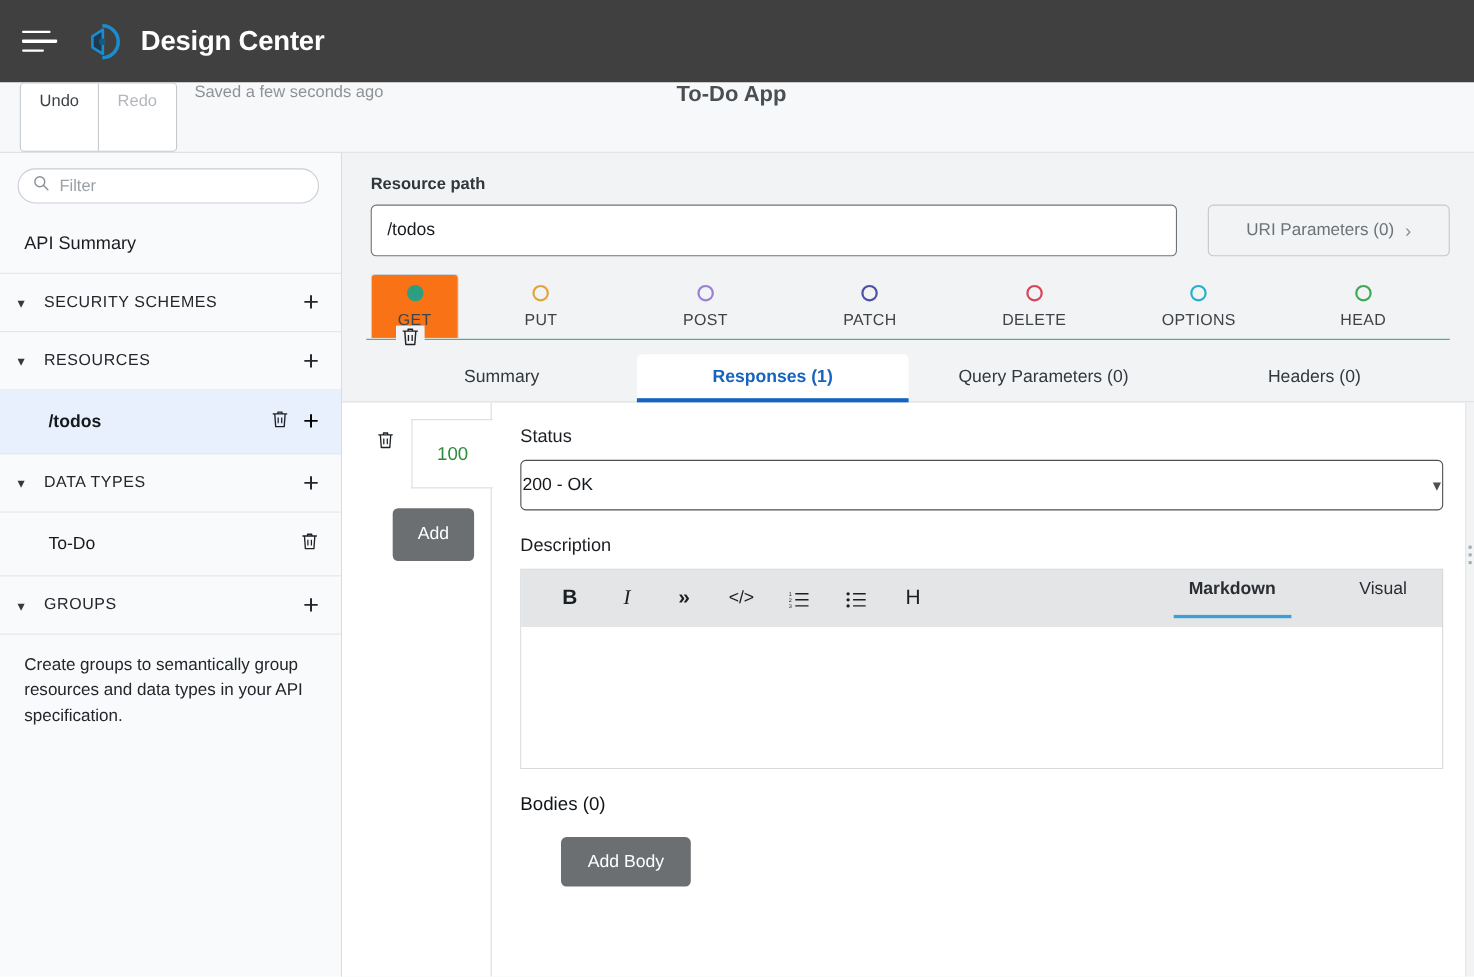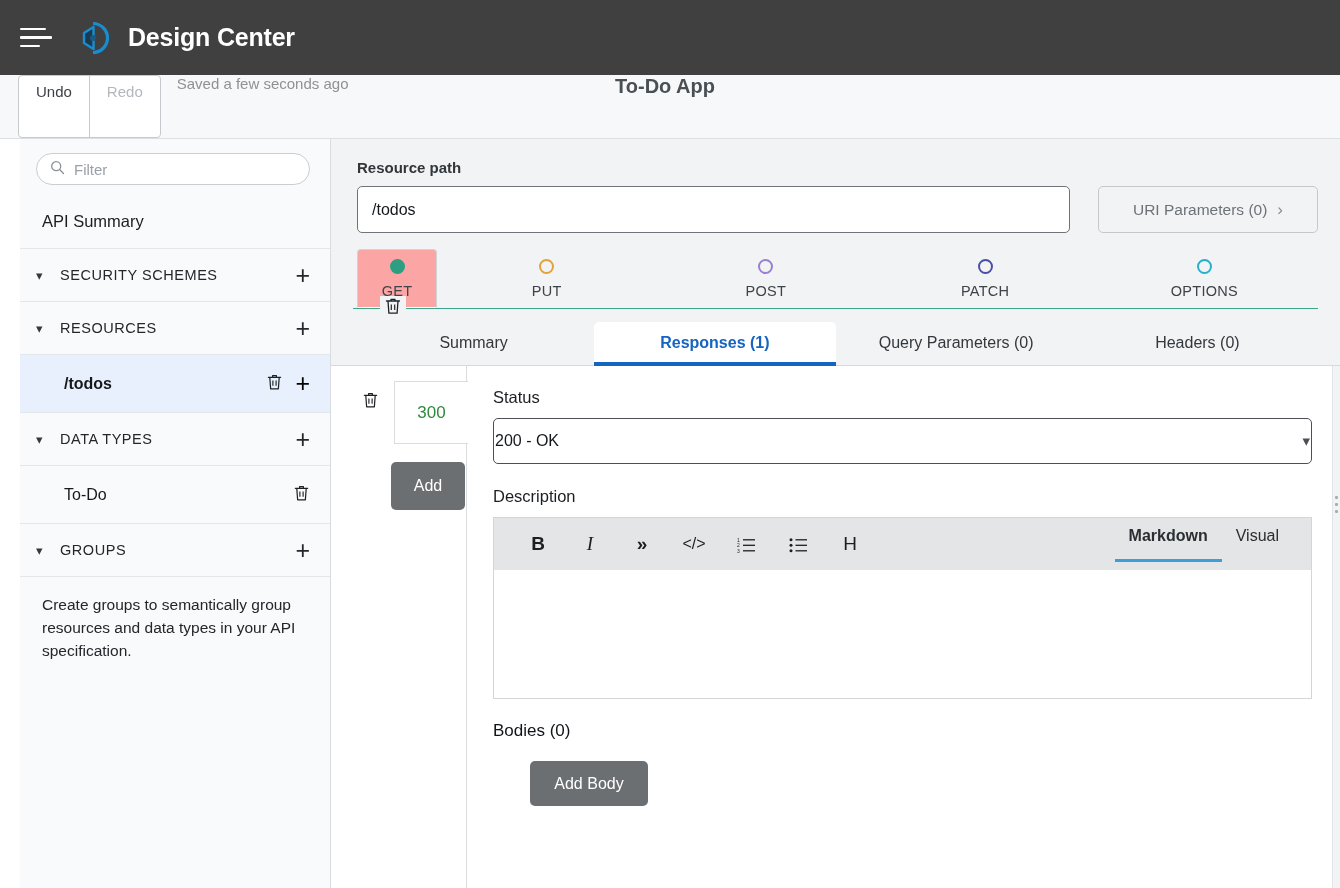--- a/index.html
+++ b/index.html
@@ -31,21 +31,21 @@
   .undo-redo { display: flex; border: 1px solid #c6cace; border-radius: 4px; overflow: hidden;
     background: #ffffff; }
   .undo-redo > div { padding: 7px 17px; font-size: 15px; cursor: pointer; }
   .undo-btn { color: #3c4146; border-right: 1px solid #c6cace; }
   .redo-btn { color: #b4b8bc; }
   .saved-text { margin-left: 16px; color: #8d9297; font-size: 15px; }
   .project-title { position: absolute; left: 0; right: 10px; text-align: center;
     font-size: 20px; font-weight: bold; color: #4a4f54; pointer-events: none; }
 
   
-  .body-wrap { display: flex; height: 749px; margin-left: 20px; }
+  .body-wrap { display: flex; height: 749px; }
 
   
   .sidebar { width: 311px; background: #f9fafb; border-right: 1px solid #d8dce0;
     flex: none; overflow: hidden; }
   .filter-wrap { padding: 14px 20px 12px 16px; }
   .filter-box { display: flex; align-items: center; gap: 9px; height: 32px;
     border: 1px solid #c9ced3; border-radius: 16px; padding: 0 13px; background: #ffffff; }
   .filter-box input { border: none; outline: none; font-size: 15px; color: #2f3438;
     width: 100%; background: transparent; font-family: "Liberation Sans", sans-serif; }
   .filter-box input::placeholder { color: #9aa0a6; }
@@ -83,21 +83,21 @@
     outline: none; font-family: "Liberation Sans", sans-serif; }
   .uri-btn { width: 220px; height: 47px; border: 1px solid #c4c9ce; border-radius: 5px;
     background: #f1f3f4; color: #6d7277; font-size: 15.5px; display: flex;
     align-items: center; justify-content: center; gap: 10px; cursor: pointer; }
   .uri-chev { font-size: 17px; color: #8a8f94; }
 
   
   .methods { display: flex; padding: 16px 26px 0 26px; }
   .method { flex: 1; display: flex; flex-direction: column; align-items: center;
     padding: 9px 0 8px 0; cursor: pointer; border: 1px solid transparent; }
-  .method.selected { background: #fca5a5; border: 1px solid #cfd3d7; border-bottom-color: #ffffff;
+  .method.selected { background: #f97316; border: 1px solid #cfd3d7; border-bottom-color: #ffffff;
     border-radius: 4px 4px 0 0; max-width: 80px; }
   .dot { width: 15px; height: 15px; border-radius: 50%; border: 2px solid; margin-bottom: 9px; }
   .method-label { font-size: 14.5px; color: #3e4348; letter-spacing: 0.3px; }
 
   .method-line { position: relative; height: 1px; background: #3ea58c; margin: 0 22px 0 22px; }
   .method-trash { position: absolute; left: 27px; top: -12px; background: #f1f3f4;
     padding: 0 4px; cursor: pointer; }
 
   
   .tabs { display: flex; padding: 13px 22px 0 22px; border-bottom: 1px solid #d6dadd;
@@ -111,38 +111,38 @@
 
   
   .resp-wrap { flex: 1; display: flex; background: #ffffff; overflow: hidden; position: relative; }
   .resp-rail { width: 136px; flex: none; background: #ffffff; border-right: 1px solid #d9dde0;
     padding: 14px 0 0 0; position: relative; }
   .rail-trash { position: absolute; left: 31px; top: 25px; cursor: pointer; z-index: 3; }
   .status-card { position: absolute; left: 63px; top: 15px; width: 74px; height: 63px;
     background: #ffffff; border: 1px solid #d9dde0; border-right: none;
     display: flex; align-items: center; justify-content: center; z-index: 2; cursor: pointer; }
   .status-card span { color: #2e8b3c; font-size: 17px; }
-  .add-btn { position: absolute; left: 60px; top: 96px; width: 74px; height: 48px;
+  .add-btn { position: absolute; left: 46px; top: 96px; width: 74px; height: 48px;
     background: #6c6f72; color: #ffffff; border: none; border-radius: 5px; font-size: 16px;
     cursor: pointer; font-family: "Liberation Sans", sans-serif; }
 
   .resp-body { flex: 1; padding: 22px 28px 0 26px; overflow: hidden; }
   .sec-label-plain { font-size: 16.5px; color: #1b1e22; margin-bottom: 11px; }
   .select-box { height: 46px; border: 1px solid #4c5055; border-radius: 5px;
     display: flex; align-items: center; padding: 0 1px; font-size: 16px; color: #16191c;
     justify-content: space-between; cursor: pointer; background: #ffffff; }
   .select-chev { color: #4c5055; font-size: 15px; }
 
   .desc-label { font-size: 16.5px; color: #1b1e22; margin: 23px 0 11px 0; }
   .editor { border: 1px solid #d2d6d9; }
   .editor-toolbar { height: 52px; background: #e3e5e6; display: flex; align-items: center;
     padding: 0 18px; gap: 0; }
   .tool { width: 52px; display: flex; align-items: center; justify-content: center;
     cursor: pointer; color: #1c1f22; }
-  .mode-tabs { margin-left: auto; display: flex; align-items: flex-end; height: 36px; }
+  .mode-tabs { margin-left: auto; display: flex; align-items: flex-end; height: 36px; gap: 48px; }
   .mode { padding: 0 14px; height: 52px; display: flex; align-items: center; font-size: 16px;
     color: #2a2e32; cursor: pointer; position: relative; }
   .mode.active { font-weight: bold; }
   .mode.active::after { content: ""; position: absolute; left: 0; right: 0; bottom: 0;
     height: 3px; background: #3e9fd6; }
   .editor-area { height: 128px; background: #ffffff; }
 
   .bodies-title { font-size: 17px; color: #111417; margin: 22px 0 0 0; font-weight: normal; }
   .add-body-btn { margin: 20px 0 0 37px; width: 118px; height: 45px; background: #6c6f72;
     color: #ffffff; border: none; border-radius: 5px; font-size: 16px; cursor: pointer;
@@ -279,22 +279,30 @@
       </div>
       <div class="method">
         <span class="dot" style="border-color:#9b7fd4;"></span>
         <span class="method-label">POST</span>
       </div>
       <div class="method">
         <span class="dot" style="border-color:#4a4fa8;"></span>
         <span class="method-label">PATCH</span>
       </div>
       <div class="method">
+        <span class="dot" style="border-color:#d6445a;"></span>
+        <span class="method-label">DELETE</span>
+      </div>
+      <div class="method">
         <span class="dot" style="border-color:#26b0c9;"></span>
         <span class="method-label">OPTIONS</span>
+      </div>
+      <div class="method">
+        <span class="dot" style="border-color:#3caa55;"></span>
+        <span class="method-label">HEAD</span>
       </div>
     </div>
 
     <div class="method-line">
       <span class="method-trash">
         <svg width="18" height="20" viewBox="0 0 18 19">
           <path d="M2.5 4.5h13M7 4.5V2.8h4V4.5M4 4.5l.9 12.2h8.2L14 4.5" fill="none" stroke="#1e2226" stroke-width="1.3" stroke-linecap="round" stroke-linejoin="round"></path>
           <line x1="7.3" y1="8" x2="7.3" y2="13.6" stroke="#1e2226" stroke-width="1.2"></line>
           <line x1="10.7" y1="8" x2="10.7" y2="13.6" stroke="#1e2226" stroke-width="1.2"></line>
         </svg>
@@ -312,21 +320,21 @@
 
       <div class="resp-rail">
         <span class="rail-trash">
           <svg width="17" height="18" viewBox="0 0 18 19">
             <path d="M2.5 4.5h13M7 4.5V2.8h4V4.5M4 4.5l.9 12.2h8.2L14 4.5" fill="none" stroke="#1e2226" stroke-width="1.3" stroke-linecap="round" stroke-linejoin="round"></path>
             <line x1="7.3" y1="8" x2="7.3" y2="13.6" stroke="#1e2226" stroke-width="1.2"></line>
             <line x1="10.7" y1="8" x2="10.7" y2="13.6" stroke="#1e2226" stroke-width="1.2"></line>
           </svg>
         </span>
         <div class="status-card">
-          <span>300</span>
+          <span>100</span>
         </div>
         <button class="add-btn">Add</button>
       </div>
 
       <div class="resp-body">
         <div class="sec-label-plain">Status</div>
         <div class="select-box">
           <span>200 - OK</span>
           <span class="select-chev">▾</span>
         </div>

